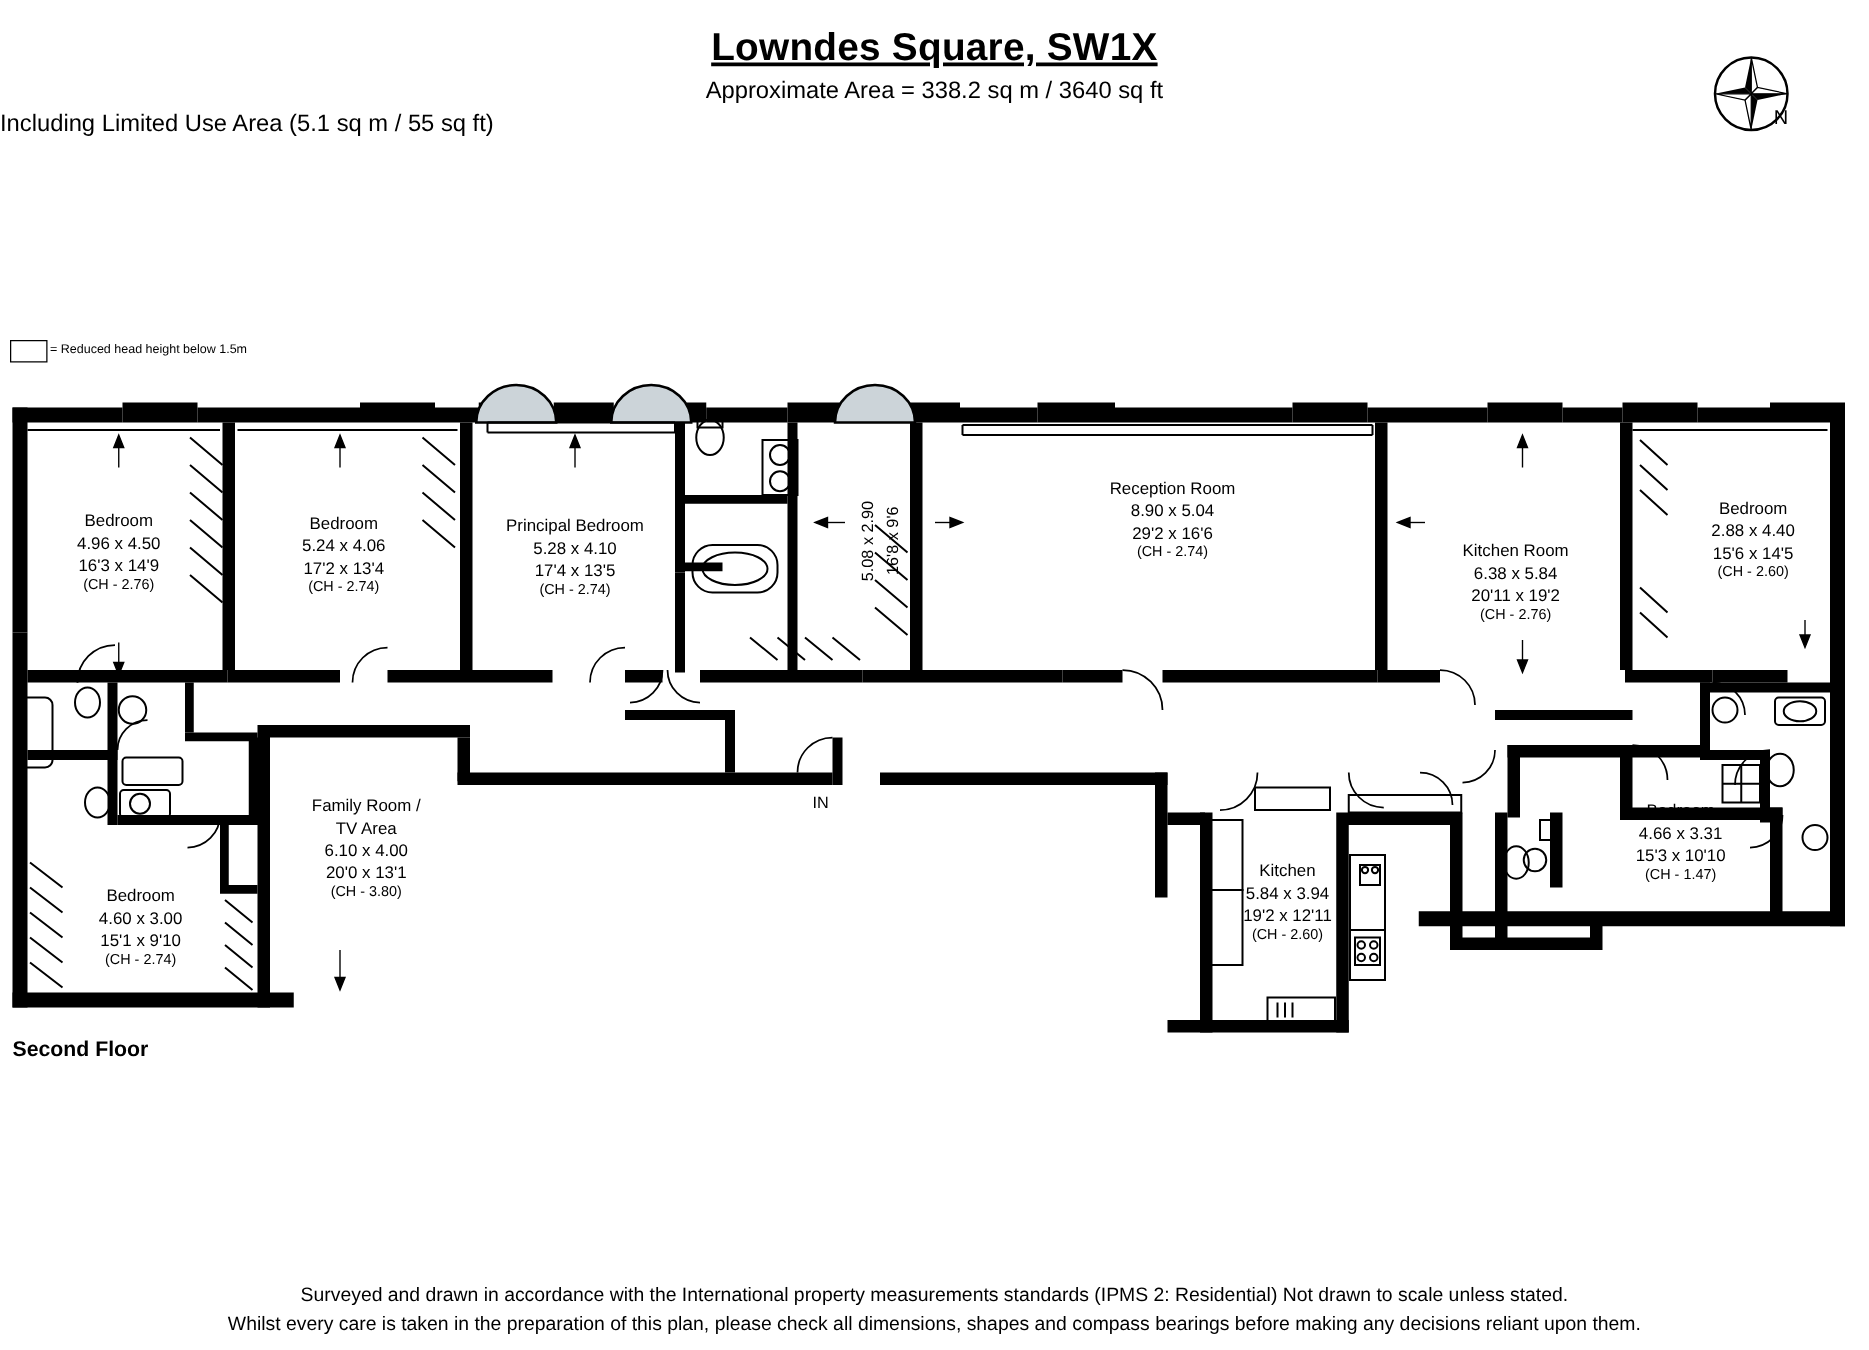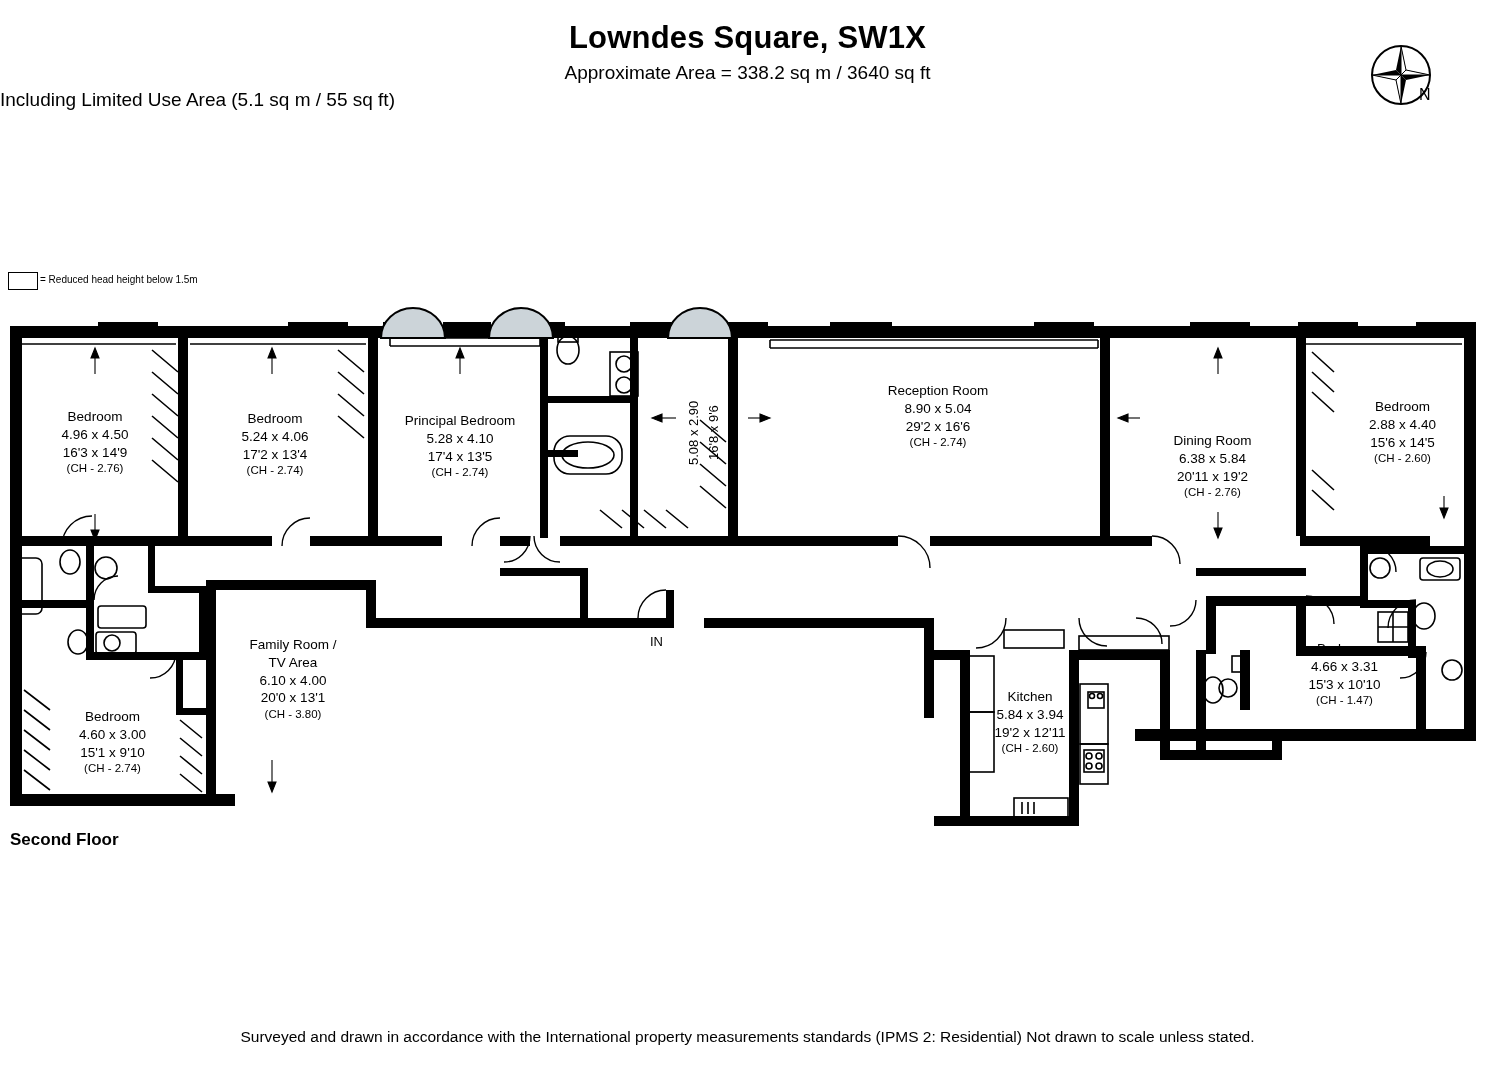--- a/index.html
+++ b/index.html
@@ -22,20 +22,21 @@
   
   .title {
     position: absolute;
     top: 20px;
     left: 0;
     width: 1495px;
     text-align: center;
     font-size: 31px;
     font-weight: bold;
     letter-spacing: 0.2px;
+    text-decoration: underline;
   }
   .subtitle1 {
     position: absolute;
     top: 62px;
     left: 0;
     width: 1495px;
     text-align: center;
     font-size: 19px;
   }
   .subtitle2 {
@@ -417,21 +418,21 @@
   </div>
 
   <div class="room" style="left:858px; top:382px; width:160px;">
     <div class="nm">Reception Room</div>
     <div class="dim">8.90 x 5.04</div>
     <div class="dim">29'2 x 16'6</div>
     <div class="ch">(CH - 2.74)</div>
   </div>
 
   <div class="room" style="left:1135px; top:432px; width:155px;">
-    <div class="nm">Dining Room</div>
+    <div class="nm">Kitchen Room</div>
     <div class="dim">6.38 x 5.84</div>
     <div class="dim">20'11 x 19'2</div>
     <div class="ch">(CH - 2.76)</div>
   </div>
 
   <div class="room" style="left:1330px; top:398px; width:145px;">
     <div class="nm">Bedroom</div>
     <div class="dim">2.88 x 4.40</div>
     <div class="dim">15'6 x 14'5</div>
     <div class="ch">(CH - 2.60)</div>
@@ -467,14 +468,15 @@
   </div>
 
   <div class="vlabel" style="left:686px; top:465px; transform: rotate(-90deg);">5.08 x 2.90</div>
   <div class="vlabel" style="left:706px; top:460px; transform: rotate(-90deg);">16'8 x 9'6</div>
 
   <div class="in-label" style="left:650px; top:634px;">IN</div>
 
   <div class="floor-label">Second Floor</div>
 
   <div class="footer1">Surveyed and drawn in accordance with the International property measurements standards (IPMS 2: Residential) Not drawn to scale unless stated.</div>
+  <div class="footer2">Whilst every care is taken in the preparation of this plan, please check all dimensions, shapes and compass bearings before making any decisions reliant upon them.</div>
 
 </div>
 
 </body></html>

